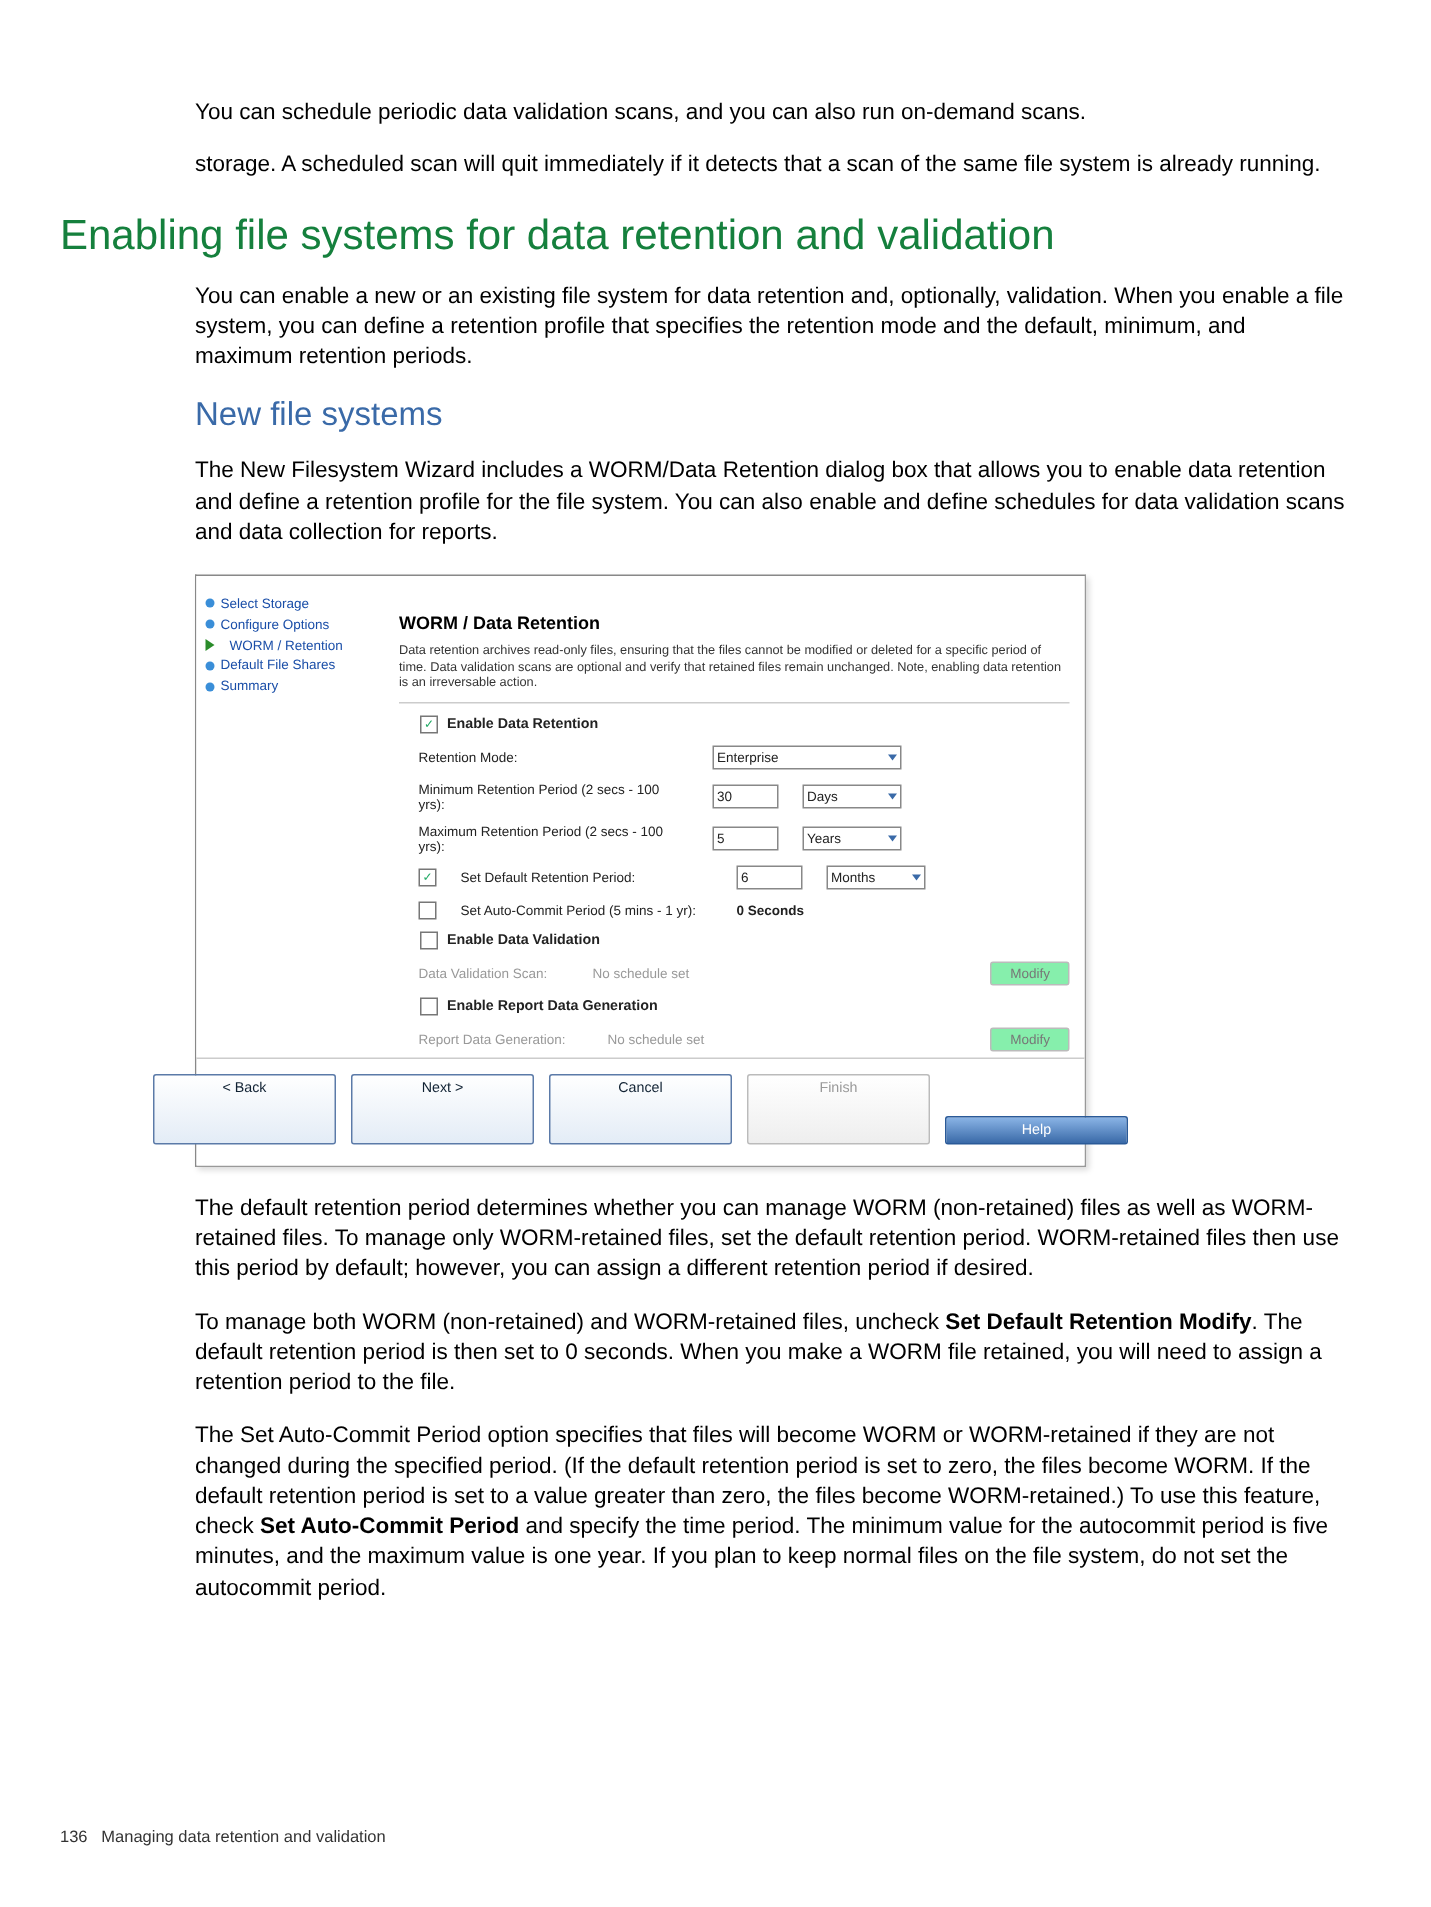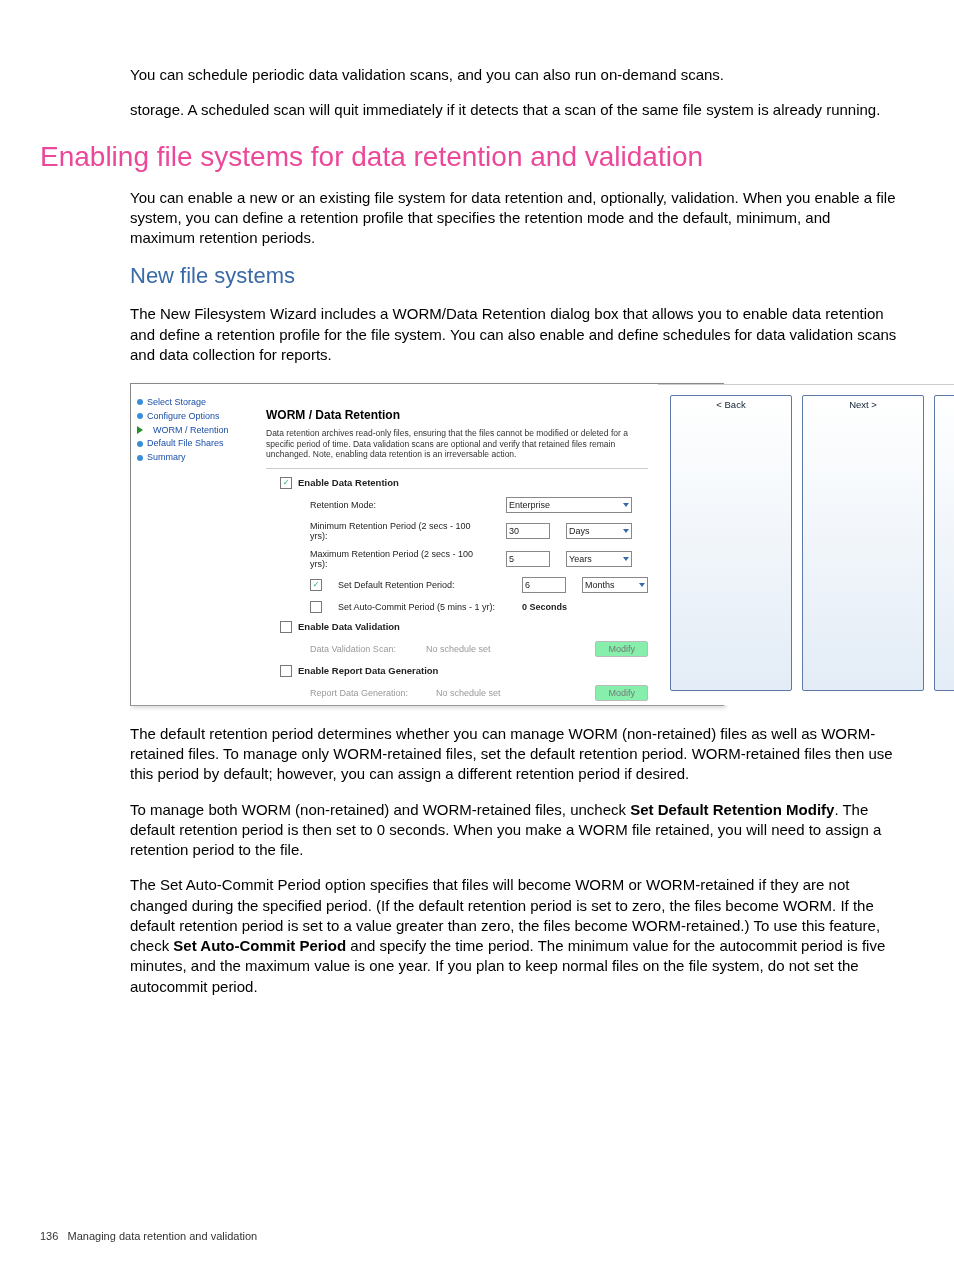--- a/index.html
+++ b/index.html
@@ -20,21 +20,21 @@
   }
   .body-text {
     margin-left: 90px;
     margin-right: 15px;
     font-size: 15px;
     line-height: 1.35;
     margin-bottom: 10px;
     color: #000;
   }
   h1.section-heading {
-    color: #ec4899;
+    color: #15803d;
     font-weight: 300;
     font-size: 28px;
     margin: 20px 0 10px 0;
     padding-left: 0;
   }
   h2.sub-heading {
     color: #3a6aa8;
     font-weight: 300;
     font-size: 22px;
     margin: 15px 0 8px 90px;
@@ -53,20 +53,21 @@
   }
   .fig-titlebar {
     background: #e9ebec;
     color: #003d8f;
     font-size: 10px;
     padding: 3px 6px;
     border-bottom: 1px solid #bbb;
   }
   .fig-body {
     display: flex;
+    flex-direction: column;
   }
   .fig-main {
     display: flex;
     align-items: stretch;
     background: #fff;
   }
   .fig-sidebar {
     width: 115px;
     padding: 10px 4px 10px 6px;
     font-size: 9px;
@@ -110,21 +111,21 @@
     border-bottom: 1px solid #ccc;
     margin-bottom: 8px;
   }
   .form-row {
     display: flex;
     align-items: center;
     margin: 8px 0 8px 14px;
     font-size: 9px;
     gap: 6px;
   }
-  .form-row.indent { margin-left: 44px; gap: 16px; }
+  .form-row.indent { margin-left: 13px; gap: 16px; }
   .form-label { width: 180px; }
   .chkbox {
     width: 10px; height: 10px; border: 1px solid #777;
     background: #fff; display:inline-flex; align-items:center; justify-content:center;
     font-size:8px; color:#2a6; flex:0 0 10px;
   }
   .chkbox.checked::after { content: "✓"; }
   .txt-input {
     border: 1px solid #888; height: 14px; font-size: 9px;
     padding: 0 2px; width: 38px; background:#fff;
@@ -154,21 +155,21 @@
   }
   .wiz-btn {
     min-width: 68px; text-align:center; font-size:9.5px;
     padding: 3px 26px; border:1px solid #5b7aa8; border-radius:2px;
     background: linear-gradient(#ffffff,#e3ecf6); color:#123;
   }
   .wiz-btn.disabled { color:#999; border-color:#bbb; background:linear-gradient(#fff,#eee); }
   .wiz-btn.help { background: linear-gradient(#8ab4e6,#3a6aa8); color:#fff; border-color:#2a5a98;margin-top:28px; }
 
   .page-footer {
-    position:absolute; bottom:29px; left:40px;
+    position:absolute; bottom:40px; left:40px;
     font-size:11px; color:#333;
   }
 </style>
 </head>
 <body>
 
 <div class="page">
 
   <p class="body-text">You can schedule periodic data validation scans, and you can also run on-demand scans.</p>
   <p class="body-text">storage. A scheduled scan will quit immediately if it detects that a scan of the same file system is already running.</p>

